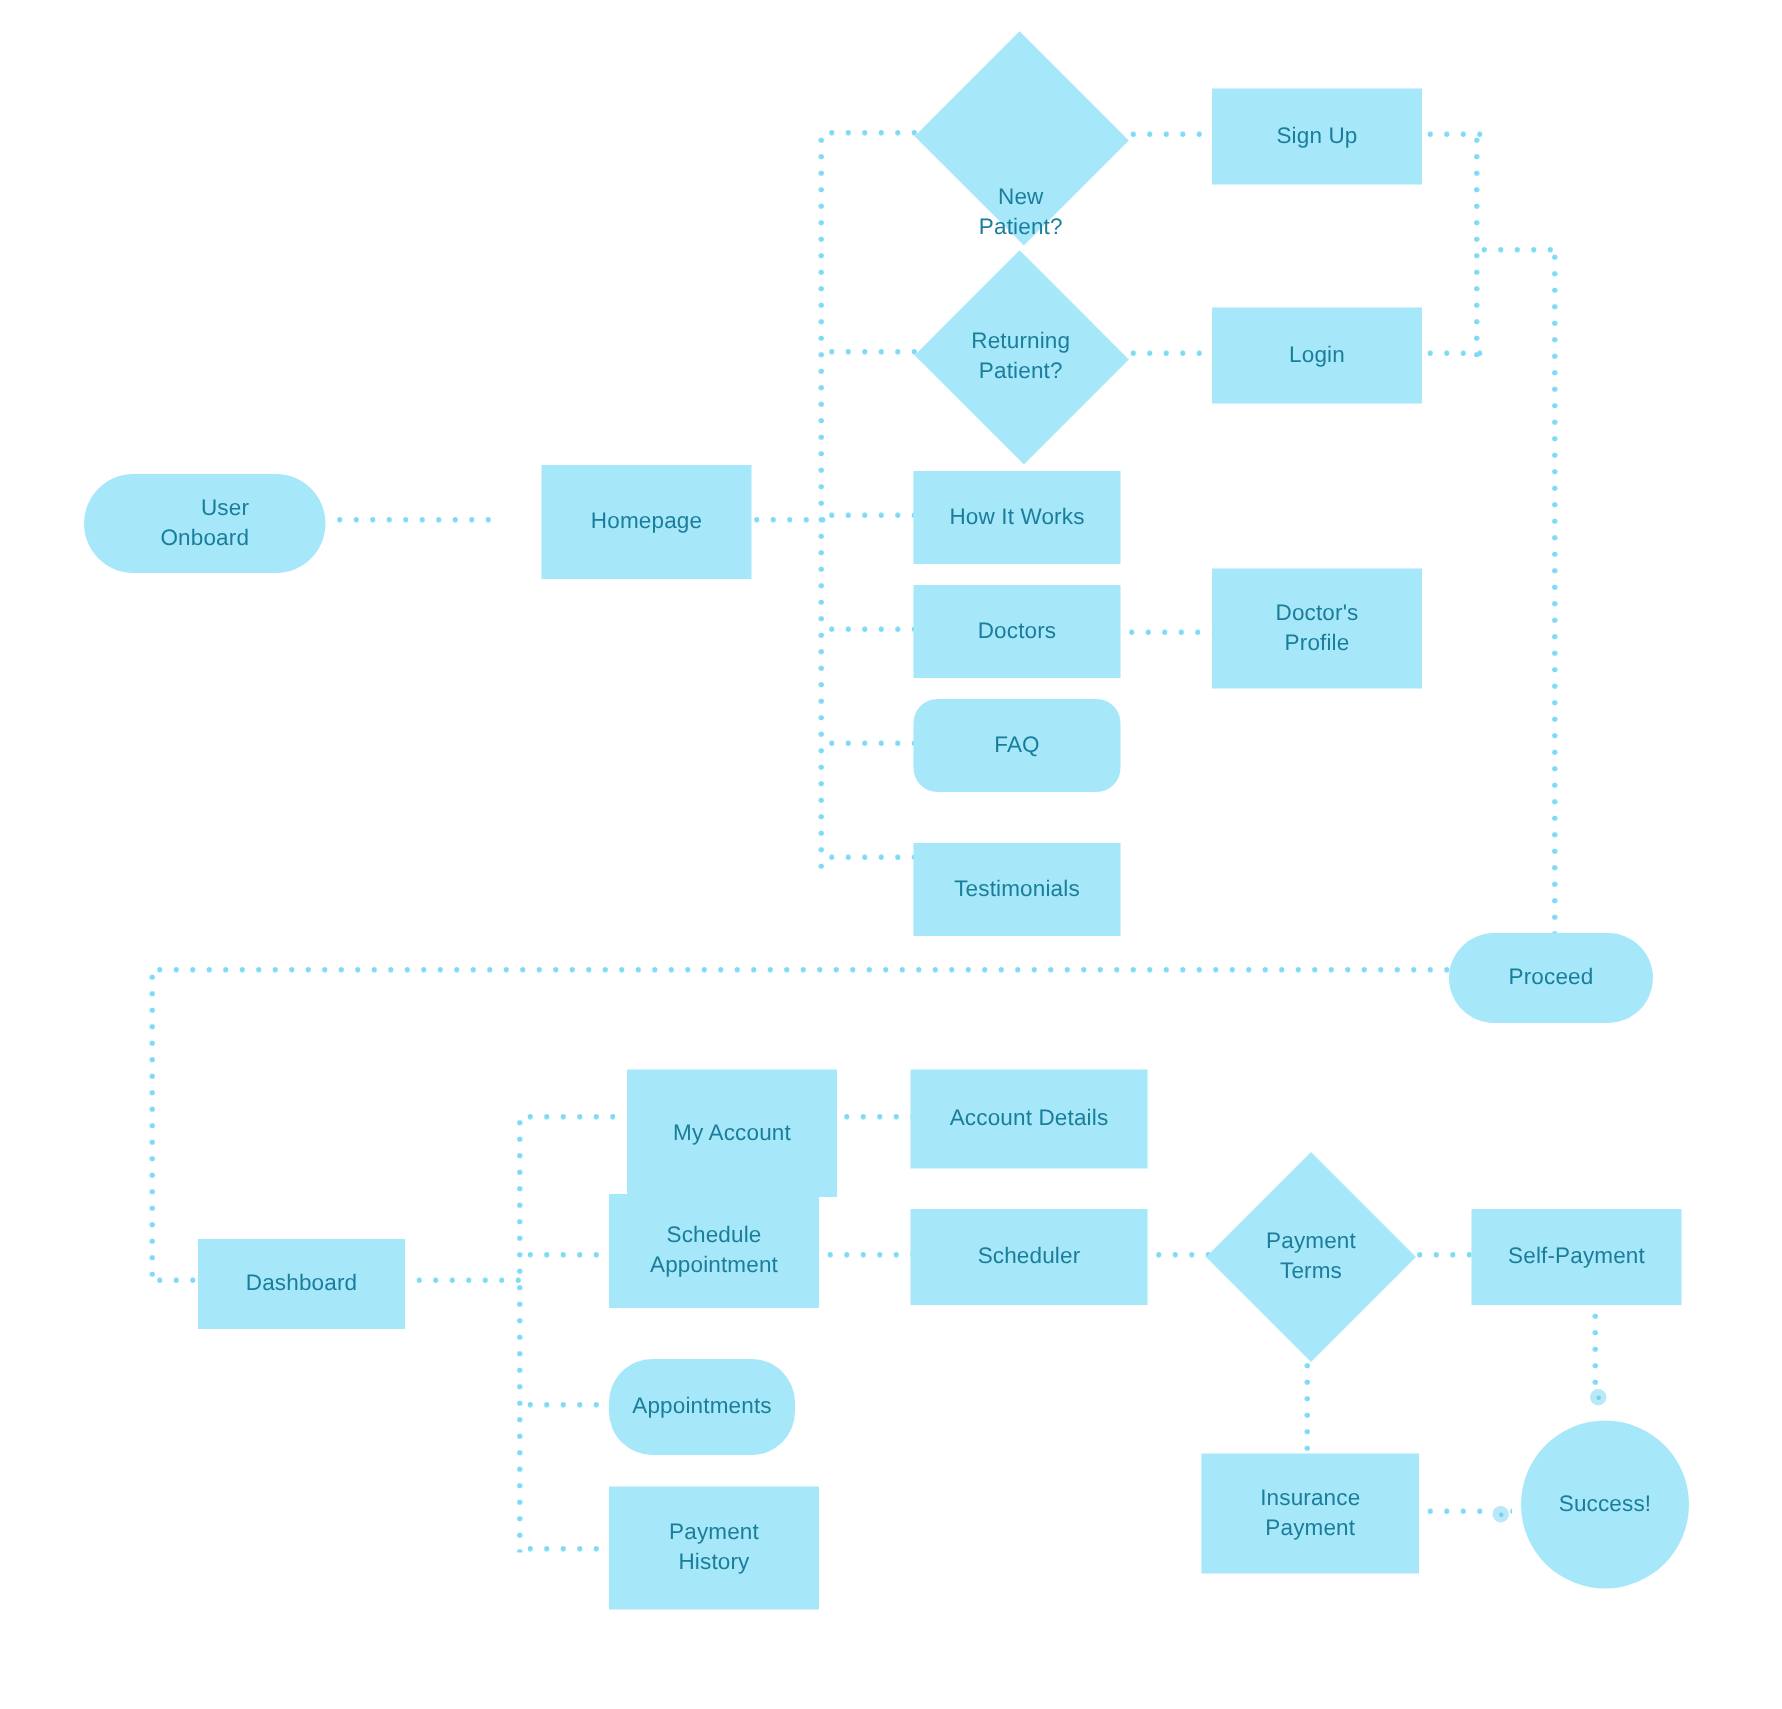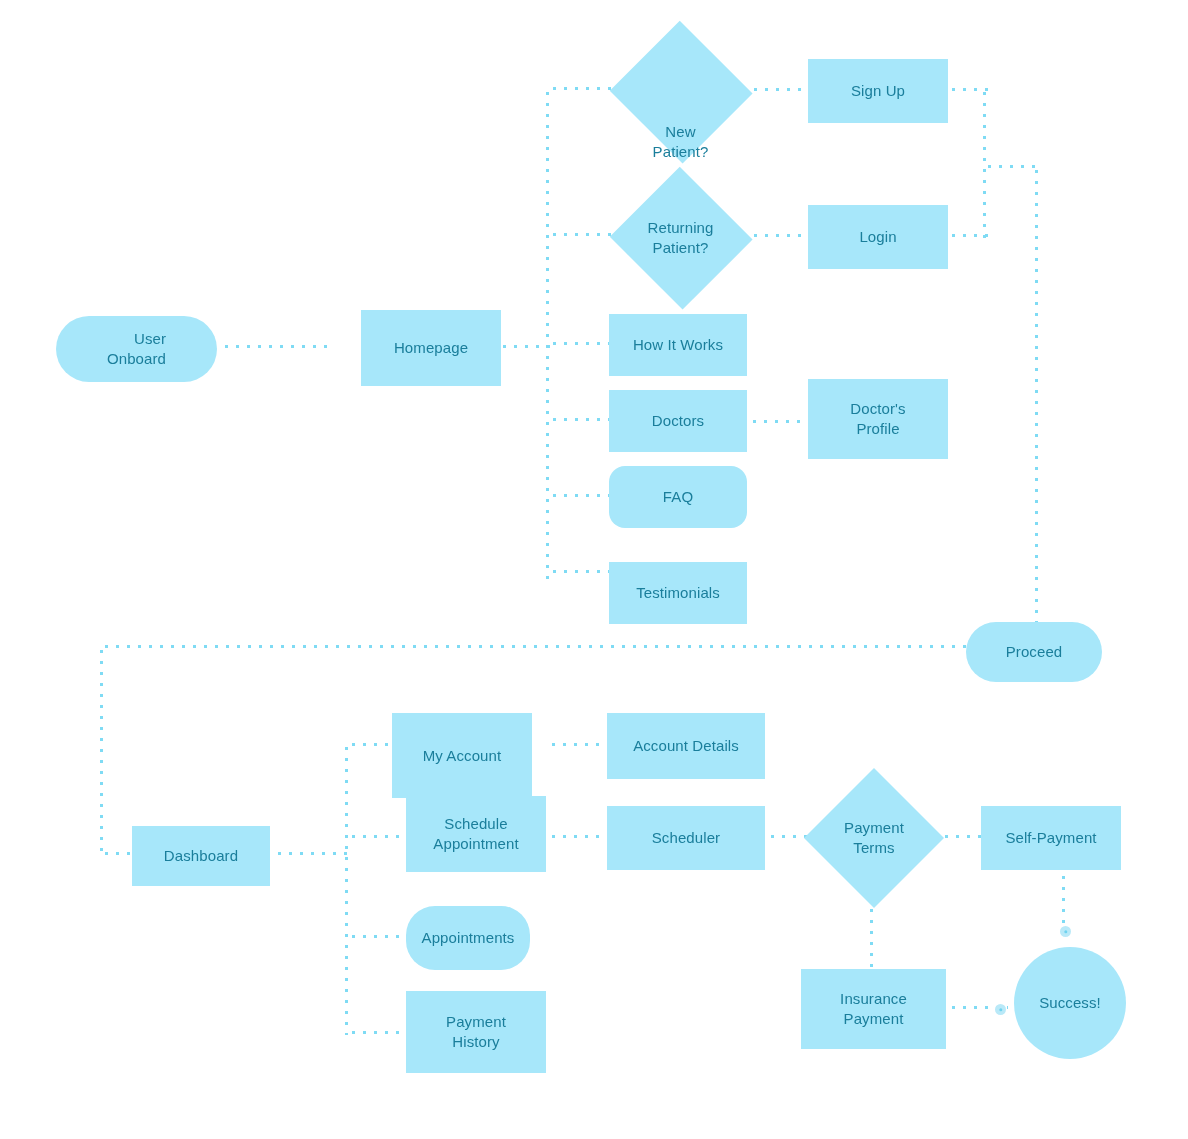--- a/index.html
+++ b/index.html
@@ -177,21 +177,21 @@
       </div>
       <div class="node shape-rect" style="left: 609px; top: 542px; width: 138px; height: 62px; margin-top: 20px;">
         <span class="label">Testimonials</span>
       </div>
       <div class="node shape-pill" style="left: 966px; top: 622px; width: 136px; height: 60px;">
         <span class="label">Proceed</span>
       </div>
       <div class="node shape-rect" style="left: 132px; top: 826px; width: 138px; height: 60px;">
         <span class="label">Dashboard</span>
       </div>
-      <div class="node shape-rect" style="left: 392px; top: 713px; width: 140px; height: 85px;">
+      <div class="node shape-rect" style="left: 418px; top: 713px; width: 140px; height: 85px;">
         <span class="label">My Account</span>
       </div>
       <div class="node shape-rect" style="left: 607px; top: 713px; width: 158px; height: 66px;">
         <span class="label">Account Details</span>
       </div>
       <div class="node shape-rect" style="left: 406px; top: 796px; width: 140px; height: 76px;">
         <span class="label">Schedule
 Appointment</span>
       </div>
       <div class="node shape-rect" style="left: 607px; top: 806px; width: 158px; height: 64px;">

